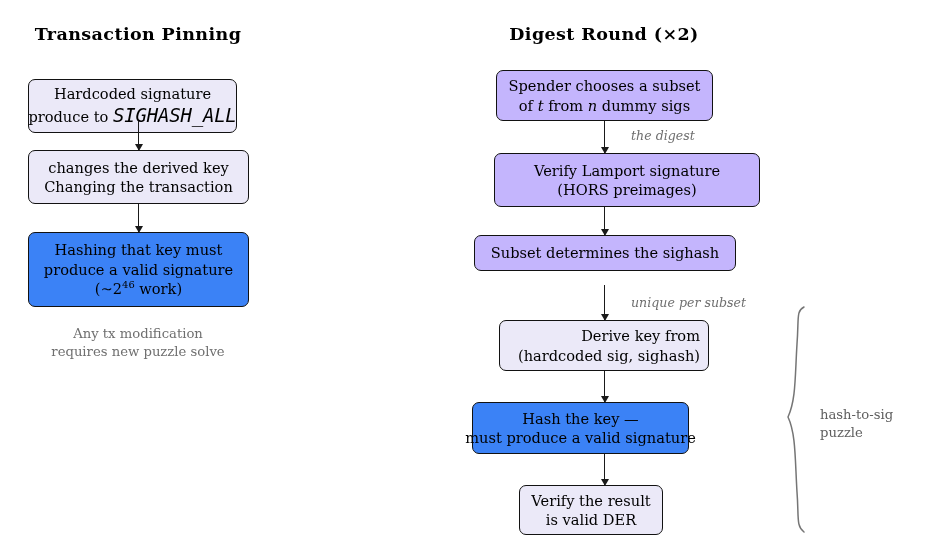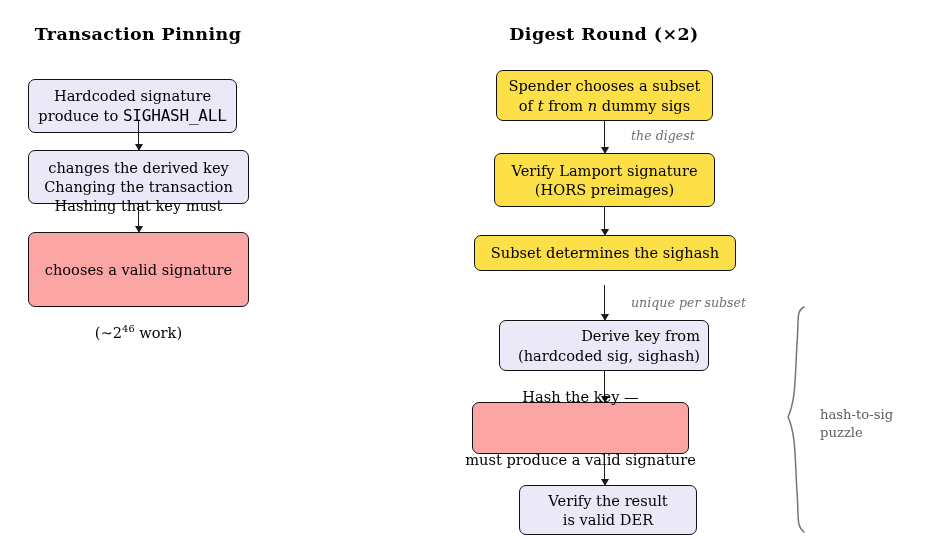--- a/index.html
+++ b/index.html
@@ -47,28 +47,29 @@
     justify-content: center;
     text-align: center;
     font-size: 14.6px;
     line-height: 1.33;
     padding: 2px 8px;
     white-space: nowrap;
   }
   .node .ln { display: block; }
 
   .fill-lav  { background: #ebe9f8; }
-  .fill-peach{ background: #fca5a5; gap: 44px; }
-  .fill-mint { background: #fde047; }
+  .fill-peach{ background: #3b82f6; }
+  .fill-mint { background: #c4b5fd; }
 
   
   .mono {
     font-family: "DejaVu Sans Mono", "Liberation Mono", monospace;
-    font-size: 16px;
+    font-size: 19px;
     letter-spacing: -0.2px;
+    font-style: italic;
   }
   
   .mvar {
     font-family: "DejaVu Serif", "Liberation Serif", serif;
     font-style: italic;
   }
   .sup {
     font-size: 0.68em;
     vertical-align: super;
     line-height: 0;
@@ -137,39 +138,43 @@
 
   <div class="node fill-lav" style="left:28px; top:146px; width:221px; height:54px;">
     <span class="ln">changes the derived key</span>
     <span class="ln">Changing the transaction</span>
   </div>
 
   <div class="arrow" style="left:138px; top:200px; height:28px;"></div>
 
   <div class="node fill-peach" style="left:28px; top:228px; width:221px; height:75px;">
     <span class="ln">Hashing that key must</span>
-    <span class="ln">chooses a valid signature</span>
+    <span class="ln">produce a valid signature</span>
     <span class="ln"><span>(∼2</span><span class="sup">46</span><span> work)</span></span>
   </div>
 
+  <div class="note" style="left:138px; top:321px;">
+    <span class="ln">Any tx modification</span><br>
+    <span class="ln">requires new puzzle solve</span>
+  </div>
 
   <div class="heading" style="left:604px; top:20px;">
     <span>Digest Round</span>
     <span>(×2)</span>
   </div>
 
   <div class="node fill-mint" style="left:496px; top:66px; width:217px; height:51px;">
     <span class="ln">Spender chooses a subset</span>
     <span class="ln"><span>of </span><span class="mvar">t</span><span> from </span><span class="mvar">n</span><span> dummy sigs</span></span>
   </div>
 
   <div class="arrow" style="left:604px; top:117px; height:32px;"></div>
   <div class="edge-label" style="left:613px; top:124px;">the digest</div>
 
-  <div class="node fill-mint" style="left:494px; top:149px; width:221px; height:54px;">
+  <div class="node fill-mint" style="left:494px; top:149px; width:266px; height:54px;">
     <span class="ln">Verify Lamport signature</span>
     <span class="ln">(HORS preimages)</span>
   </div>
 
   <div class="arrow" style="left:604px; top:203px; height:28px;"></div>
 
   <div class="node fill-mint" style="left:474px; top:231px; width:262px; height:36px;">
     <span class="ln">Subset determines the sighash</span>
   </div>
 
@@ -183,21 +188,21 @@
 
   <div class="arrow" style="left:604px; top:367px; height:31px;"></div>
 
   <div class="node fill-peach" style="left:472px; top:398px; width:217px; height:52px;">
     <span class="ln">Hash the key —</span>
     <span class="ln">must produce a valid signature</span>
   </div>
 
   <div class="arrow" style="left:604px; top:450px; height:31px;"></div>
 
-  <div class="node fill-lav" style="left:519px; top:481px; width:178px; height:50px;">
+  <div class="node fill-lav" style="left:519px; top:481px; width:144px; height:50px;">
     <span class="ln">Verify the result</span>
     <span class="ln">is valid DER</span>
   </div>
 
   <svg class="brace-svg" style="left:780px; top:300px;" width="36" height="232" viewBox="0 0 36 232">
     <path d="M 24 3 C 16 7 19 14 17 40 C 15 72 16 96 8 113 C 16 130 15 156 17 188 C 19 214 16 222 24 228" fill="none" stroke="#757575" stroke-width="1.5" stroke-linecap="round"></path>
   </svg>
 
   <div class="brace-label" style="left:820px; top:402px;">
     <span class="ln">hash-to-sig</span><br>

